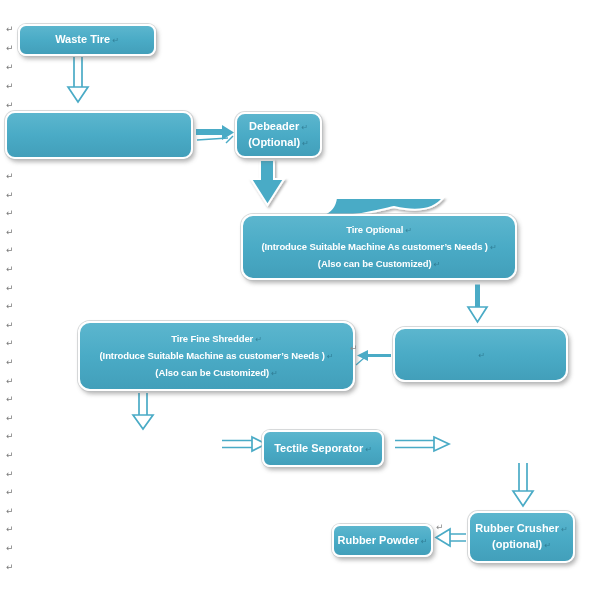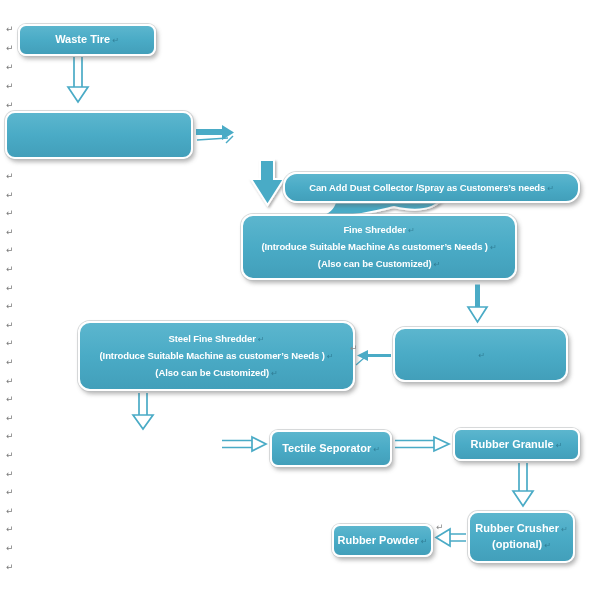--- a/index.html
+++ b/index.html
@@ -102,49 +102,47 @@
     </g>
   </svg>
 
   <div class="node" style="left:18px;top:24px;width:138px;height:32px;border-radius:8px">
     <div class="line"><span>Waste Tire</span><span class="eol">↵</span></div>
   </div>
 
   <div class="node fs102" style="left:5px;top:111px;width:188px;height:48px;border-radius:10px">
   </div>
 
-
-  <div class="node dense callout" style="left:283px;top:172px;width:297px;height:31px;border-radius:14px">
-    <div class="line"><span>Can Add Dust Collector /Spray as Customers’s needs</span><span class="eol">↵</span></div>
+  <div class="node" style="left:235px;top:112px;width:87px;height:46px;border-radius:10px">
+    <div class="line"><span>Debeader</span><span class="eol">↵</span></div>
+    <div class="line"><span>(Optional)</span><span class="eol">↵</span></div>
   </div>
 
+
   <div class="node dense" style="left:241px;top:214px;width:276px;height:66px;border-radius:12px">
-    <div class="line"><span>Fine Shredder</span><span class="eol">↵</span></div>
+    <div class="line"><span>Tire Optional</span><span class="eol">↵</span></div>
     <div class="line"><span>(Introduce Suitable Machine As customer’s Needs )</span><span class="eol">↵</span></div>
     <div class="line"><span>(Also can be Customized)</span><span class="eol">↵</span></div>
   </div>
 
   <div class="node" style="left:393px;top:327px;width:175px;height:55px;border-radius:12px">
     <div class="line"><span class="eol">↵</span></div>
   </div>
 
   <div class="node dense" style="left:78px;top:321px;width:277px;height:70px;border-radius:12px">
-    <div class="line"><span>Steel Fine Shredder</span><span class="eol">↵</span></div>
+    <div class="line"><span>Tire Fine Shredder</span><span class="eol">↵</span></div>
     <div class="line"><span>(Introduce Suitable Machine as customer’s Needs )</span><span class="eol">↵</span></div>
     <div class="line"><span>(Also can be Customized)</span><span class="eol">↵</span></div>
   </div>
 
 
-  <div class="node" style="left:270px;top:430px;width:122px;height:37px;border-radius:8px">
+  <div class="node" style="left:262px;top:430px;width:122px;height:37px;border-radius:8px">
     <div class="line"><span>Tectile Seporator</span><span class="eol">↵</span></div>
   </div>
 
-  <div class="node" style="left:453px;top:428px;width:127px;height:33px;border-radius:8px">
-    <div class="line"><span>Rubber Granule</span><span class="eol">↵</span></div>
-  </div>
 
   <div class="node" style="left:468px;top:511px;width:107px;height:52px;border-radius:10px">
     <div class="line"><span>Rubber Crusher</span><span class="eol">↵</span></div>
     <div class="line"><span>(optional)</span><span class="eol">↵</span></div>
   </div>
 
   <div class="node" style="left:332px;top:524px;width:101px;height:33px;border-radius:8px">
     <div class="line"><span>Rubber Powder</span><span class="eol">↵</span></div>
   </div>
 

